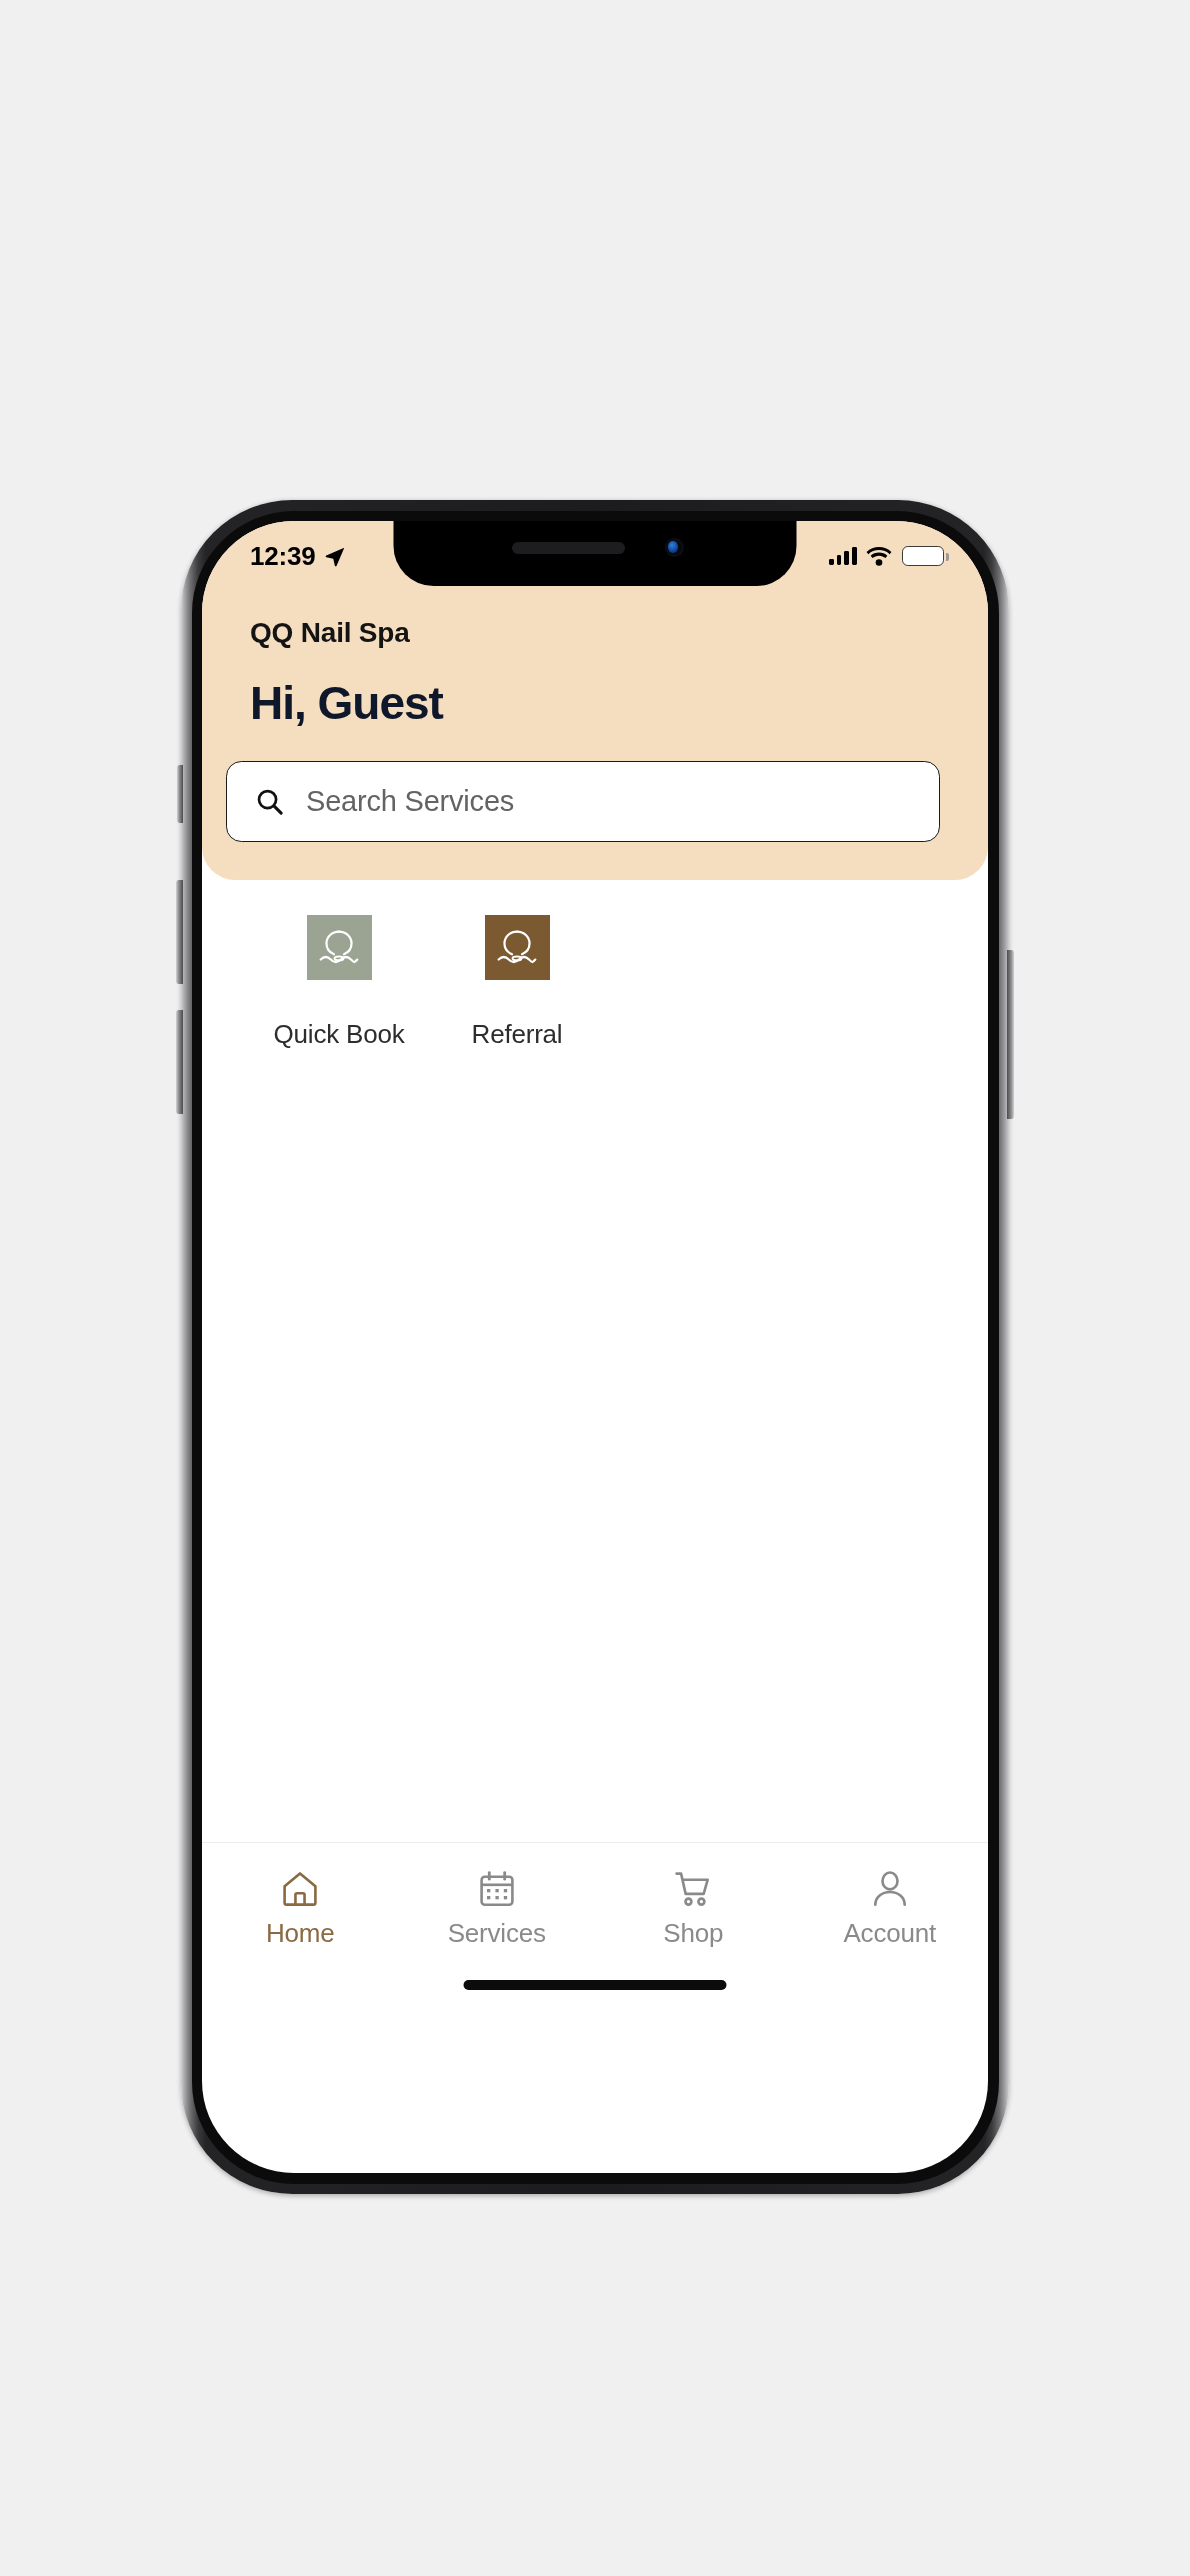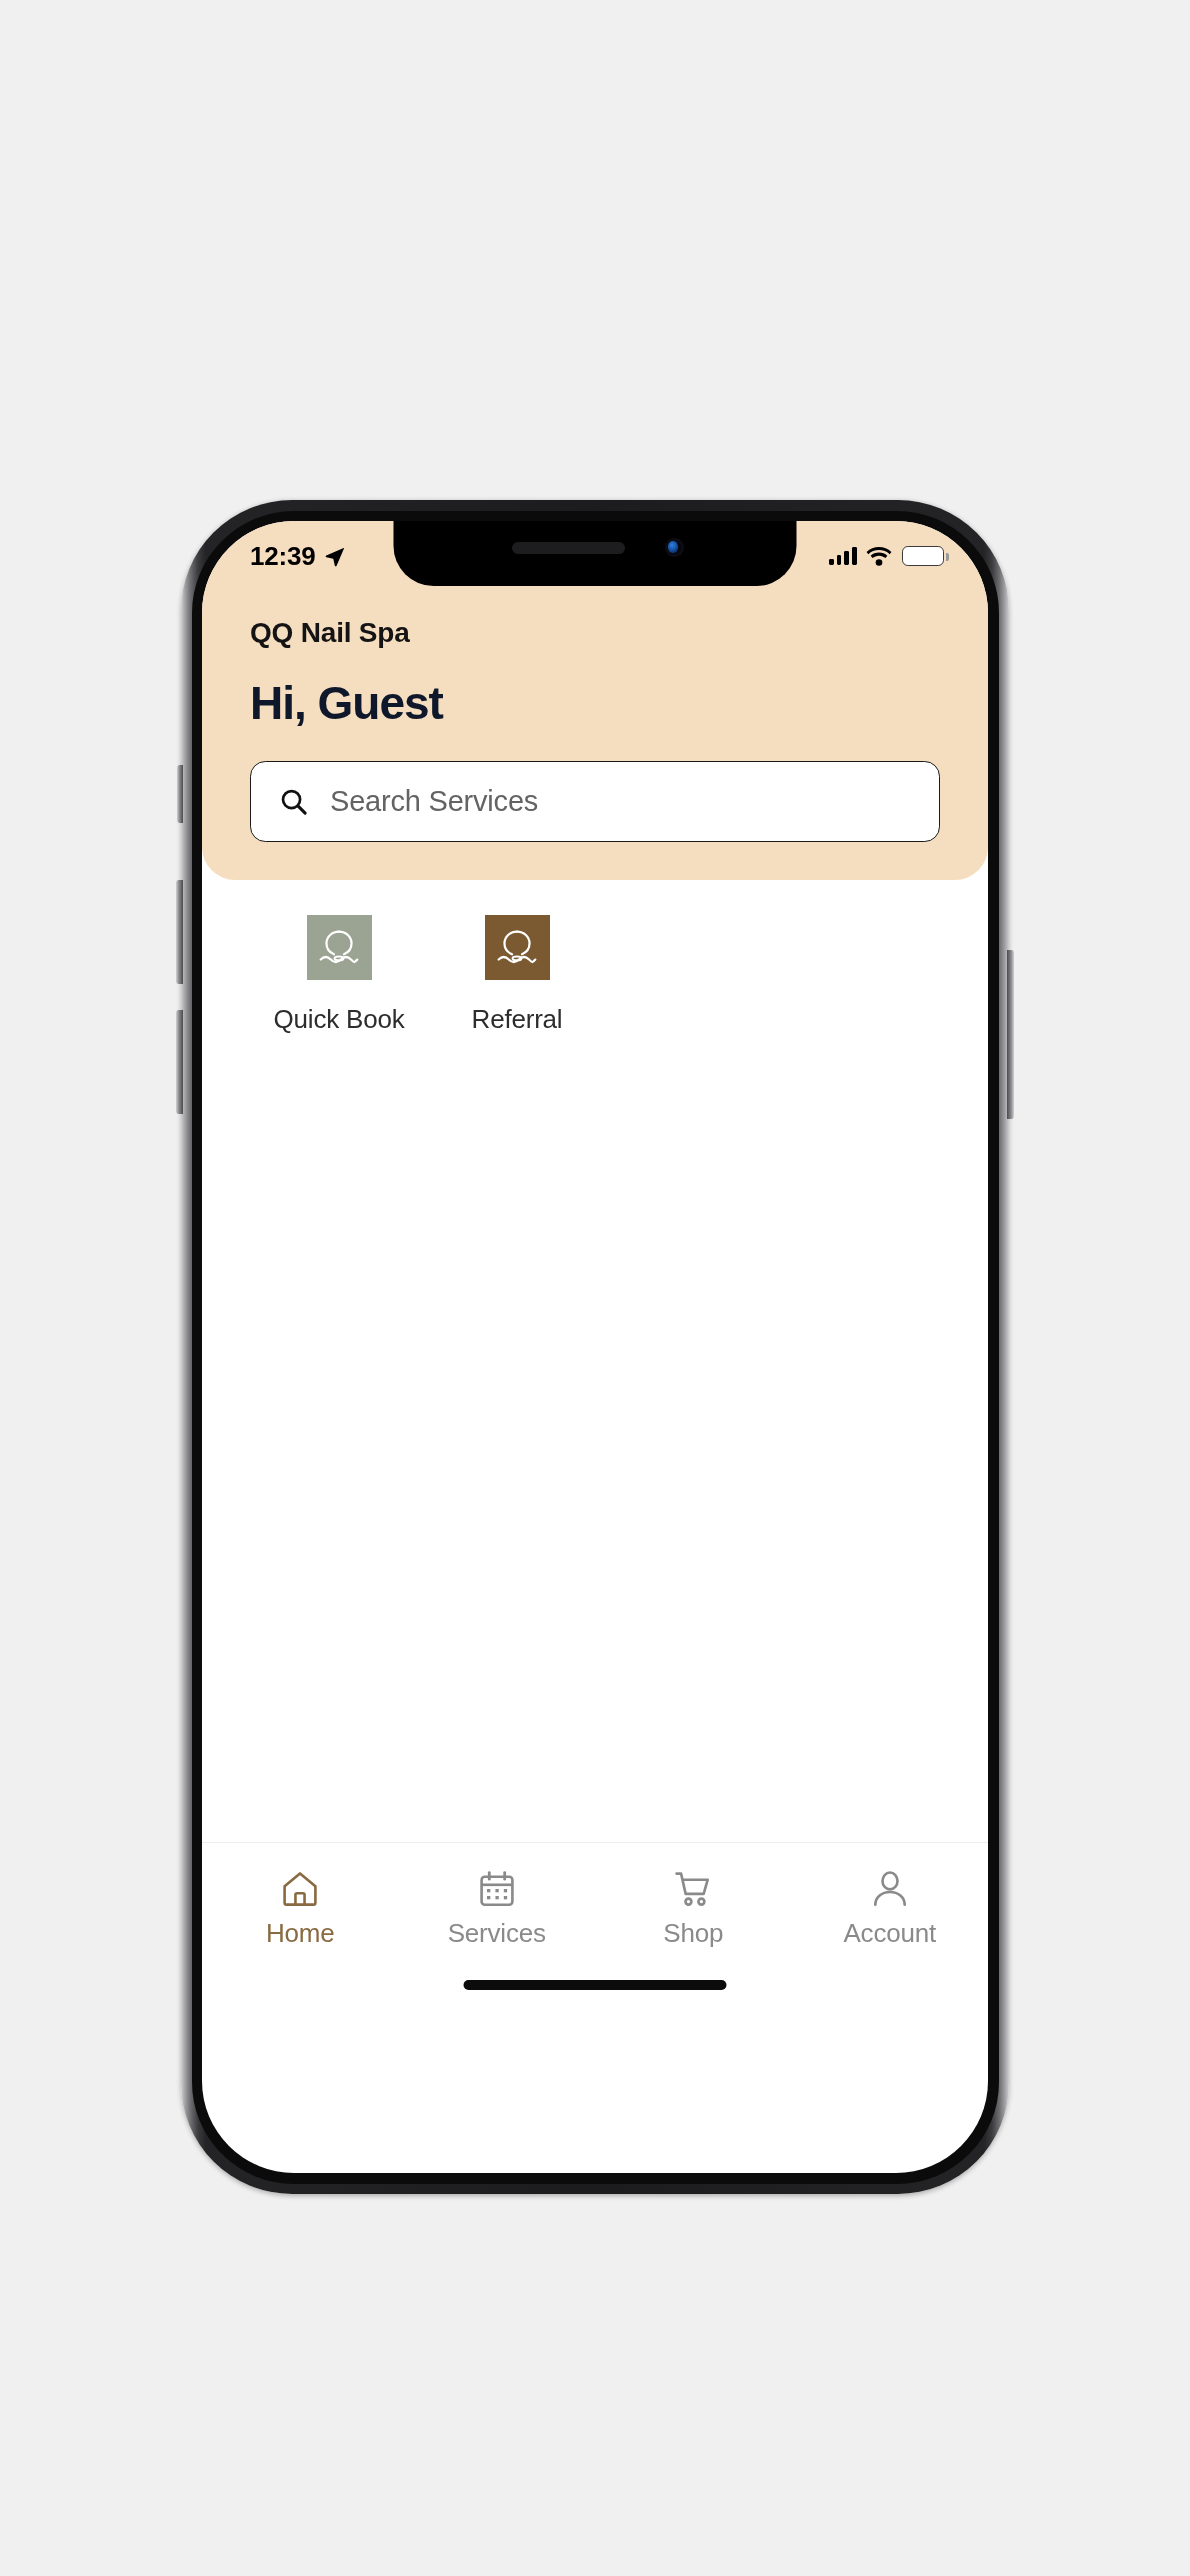--- a/index.html
+++ b/index.html
@@ -162,21 +162,21 @@
   .brand {
     padding:27px 48px 0 48px;
     font-size:28px; font-weight:bold;
     color:#141414; letter-spacing:-0.2px;
   }
   .greeting {
     padding:27px 48px 0 48px;
     font-size:46px; font-weight:bold;
     color:#0f172a; letter-spacing:-1px;
   }
-  .search-wrap { padding:31px 48px 38px 48px;text-align:right; }
+  .search-wrap { padding:31px 48px 38px 24px;text-align:right; }
   .search-box {
     display:flex; align-items:center; gap:21px;
     height:81px;
     background:#ffffff;
     border:1.9px solid #1a1a1a;
     border-radius:15.3px;
     padding:0 27px;
   }
   .search-placeholder {
     font-size:29px; color:#636363; letter-spacing:-0.2px;
@@ -195,21 +195,21 @@
   }
   .qa-item {
     width:178px;
     display:flex; flex-direction:column; align-items:center;
   }
   .qa-tile {
     width:65px; height:65px;
     display:flex; align-items:center; justify-content:center;
   }
   .qa-label {
-    margin-top:24px;
+    margin-top:39px;
     font-size:26px; color:#2d2d2d; letter-spacing:-0.2px;
     white-space:nowrap;
   }
 
   
   .bottom-nav {
     position:absolute;
     left:0; right:0; bottom:0;
     background:#ffffff;
     border-top:1.9px solid #ececec;

